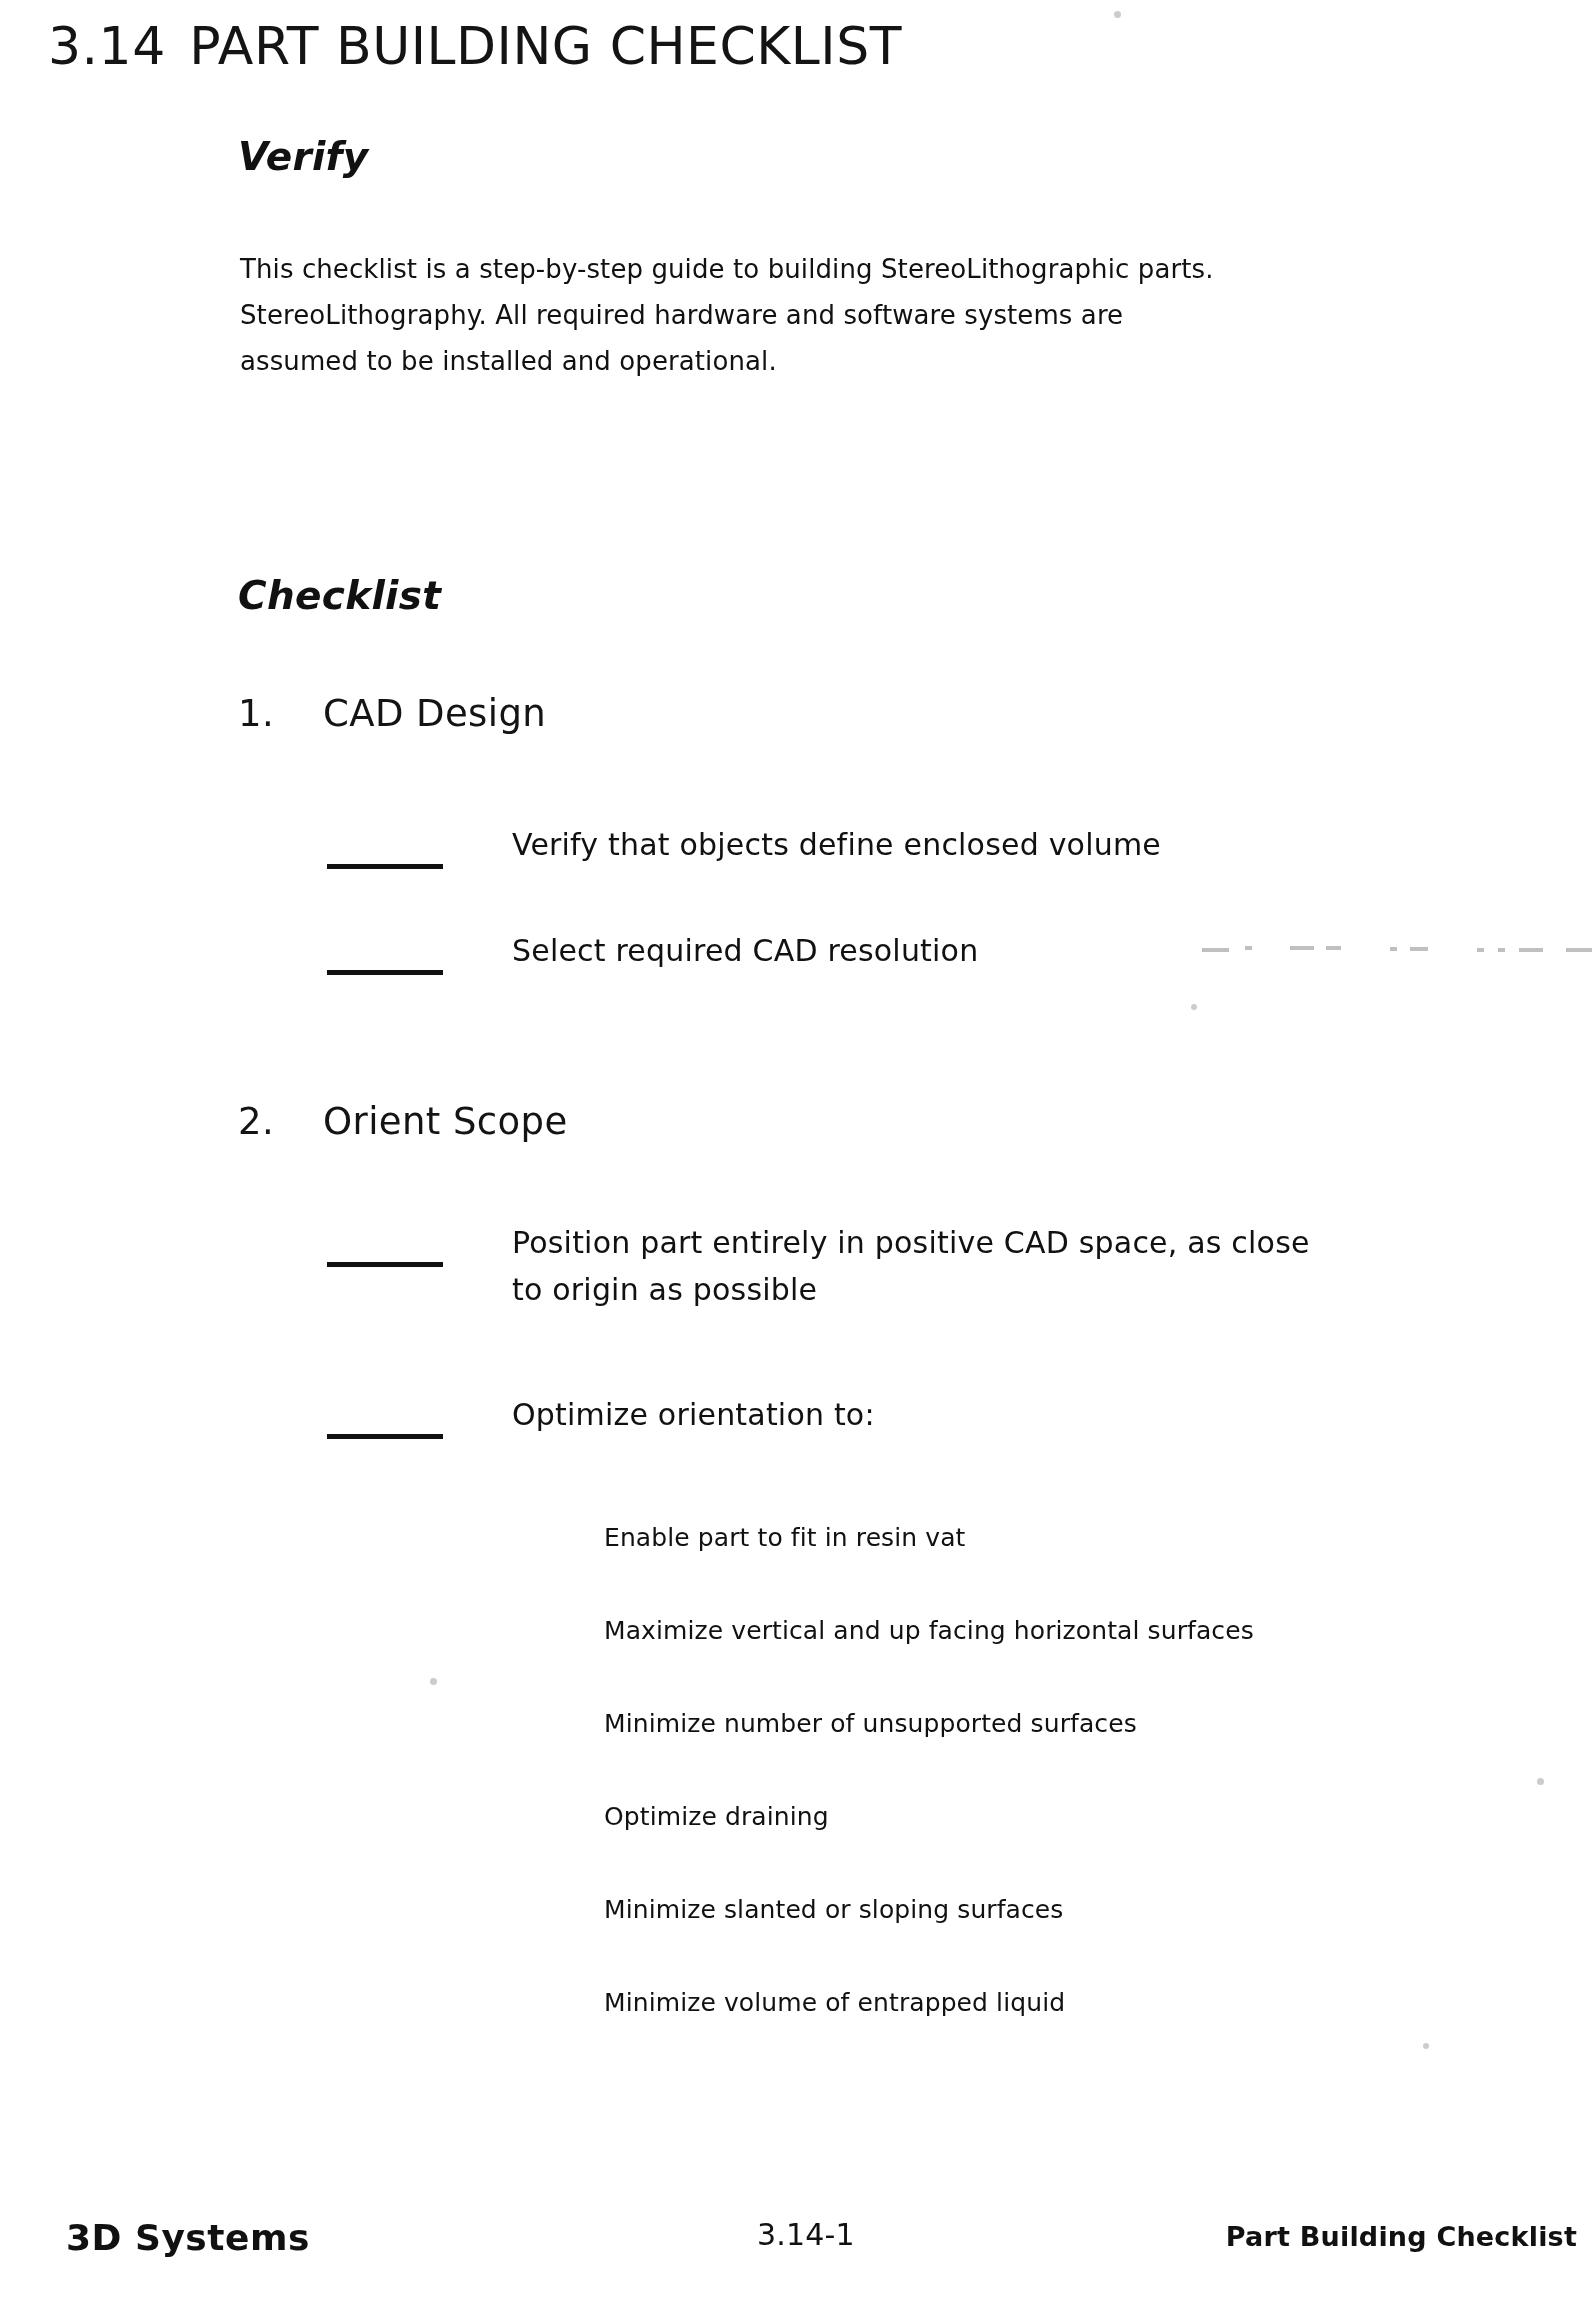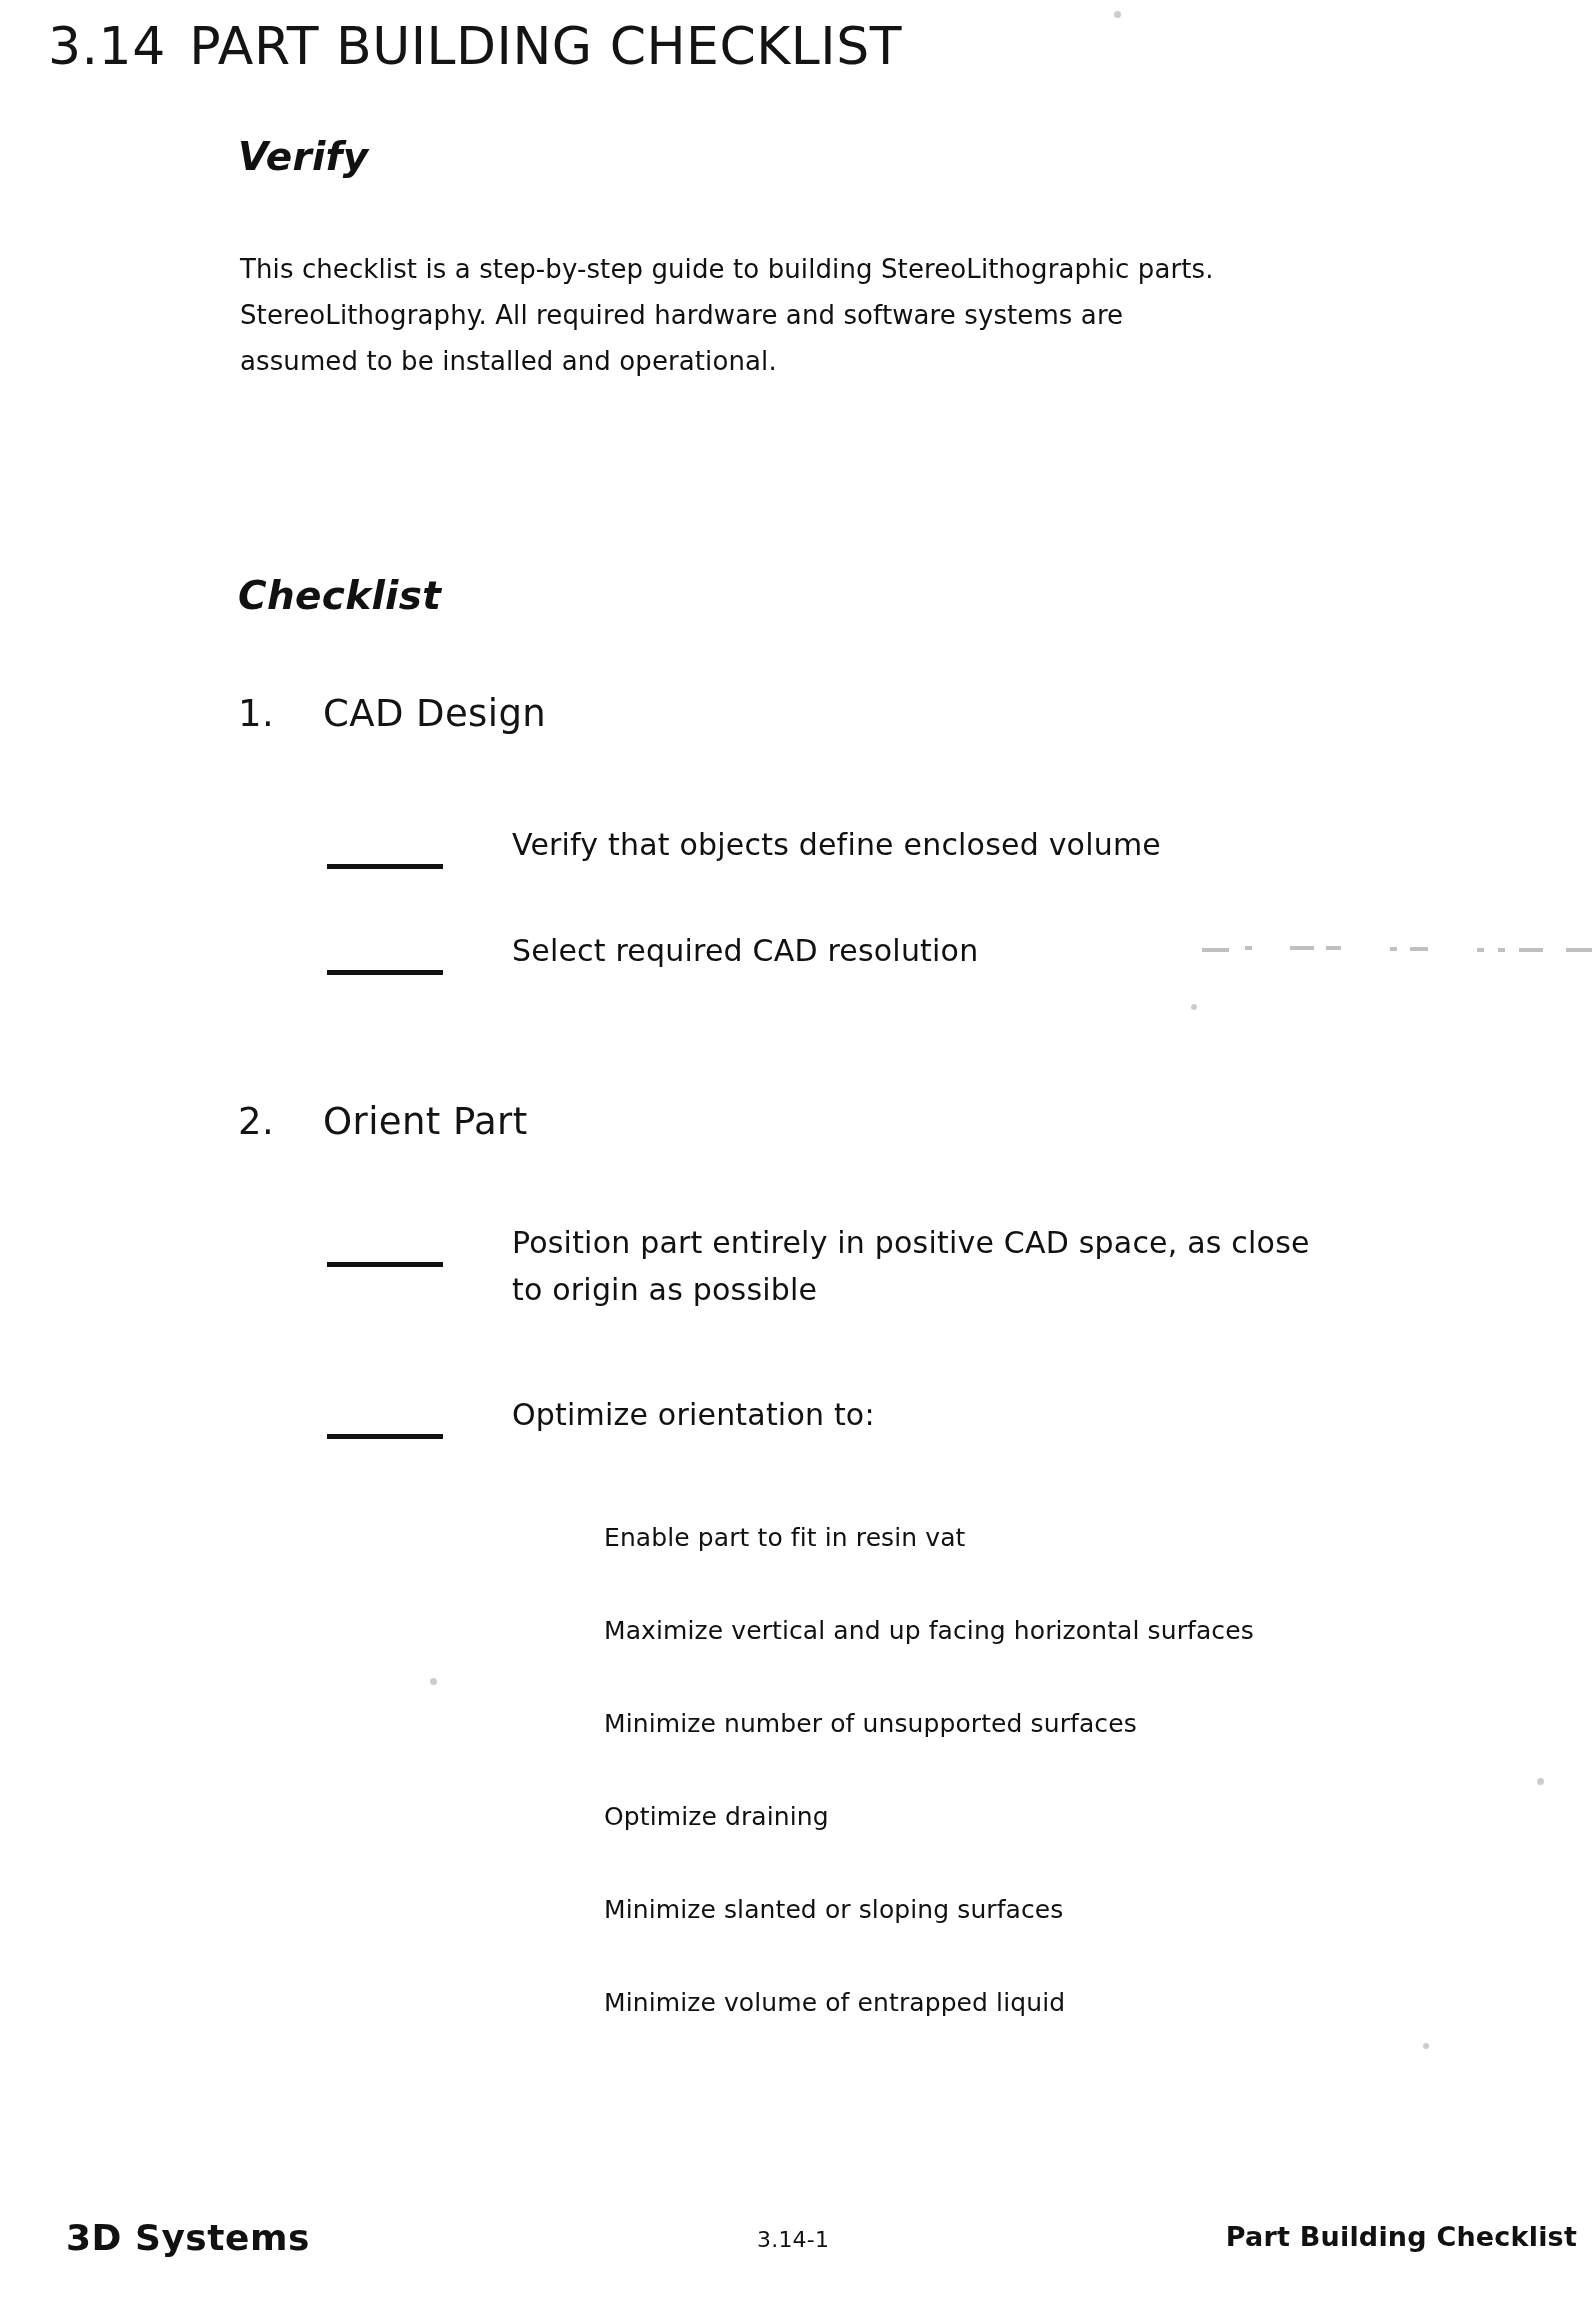--- a/index.html
+++ b/index.html
@@ -151,21 +151,21 @@
     left: 38px;
     font-size: 36px;
     font-weight: bold;
     color: #111;
     letter-spacing: 0.5px;
   }
   .footer-center {
     position: absolute;
     bottom: 71px;
     left: 729px;
-    font-size: 22px;
+    font-size: 30px;
     color: #111;
     letter-spacing: 0.2px;
   }
   .footer-right {
     position: absolute;
     bottom: 71px;
     right: 43px;
     font-size: 27px;
     font-weight: 600;
     color: #111;
@@ -205,21 +205,21 @@
 
   <div class="check-item" id="item-1-2">
     <div class="check-rule"></div>
     <div class="check-text">
       <div>Select required CAD resolution</div>
     </div>
   </div>
 
   <div class="step" id="step-2">
     <span class="step-num">2.</span>
-    <span class="step-label">Orient Part</span>
+    <span class="step-label">Orient Scope</span>
   </div>
 
   <div class="check-item" id="item-2-1">
     <div class="check-rule"></div>
     <div class="check-text">
       <div>Position part entirely in positive CAD space, as close</div>
       <div>to origin as possible</div>
     </div>
   </div>
 

